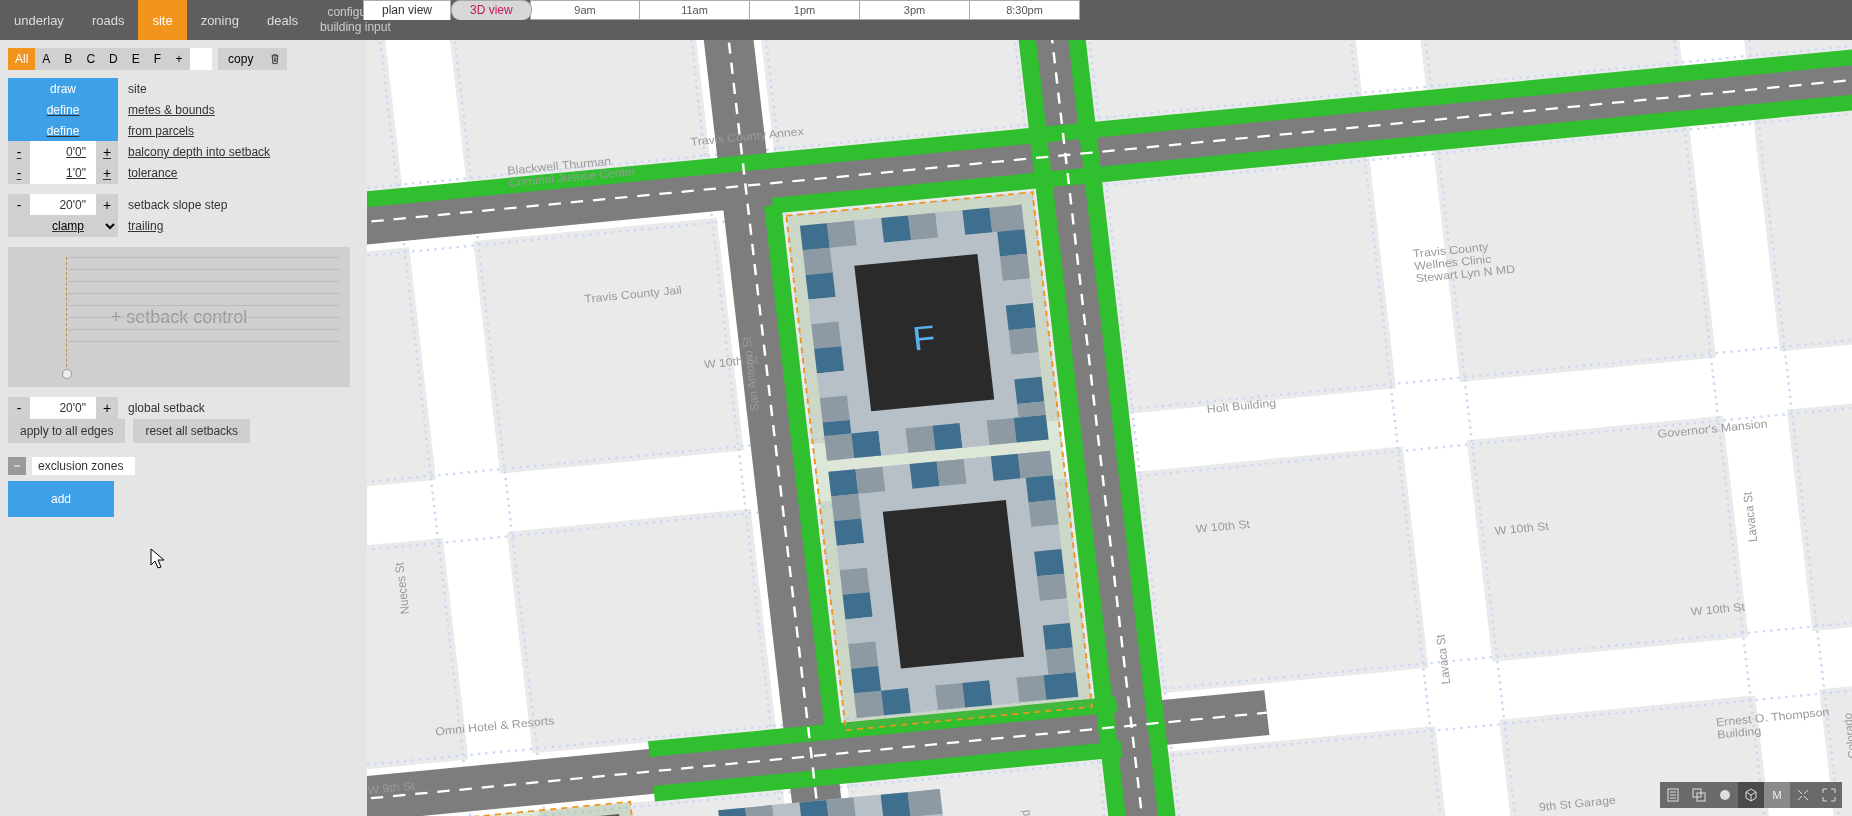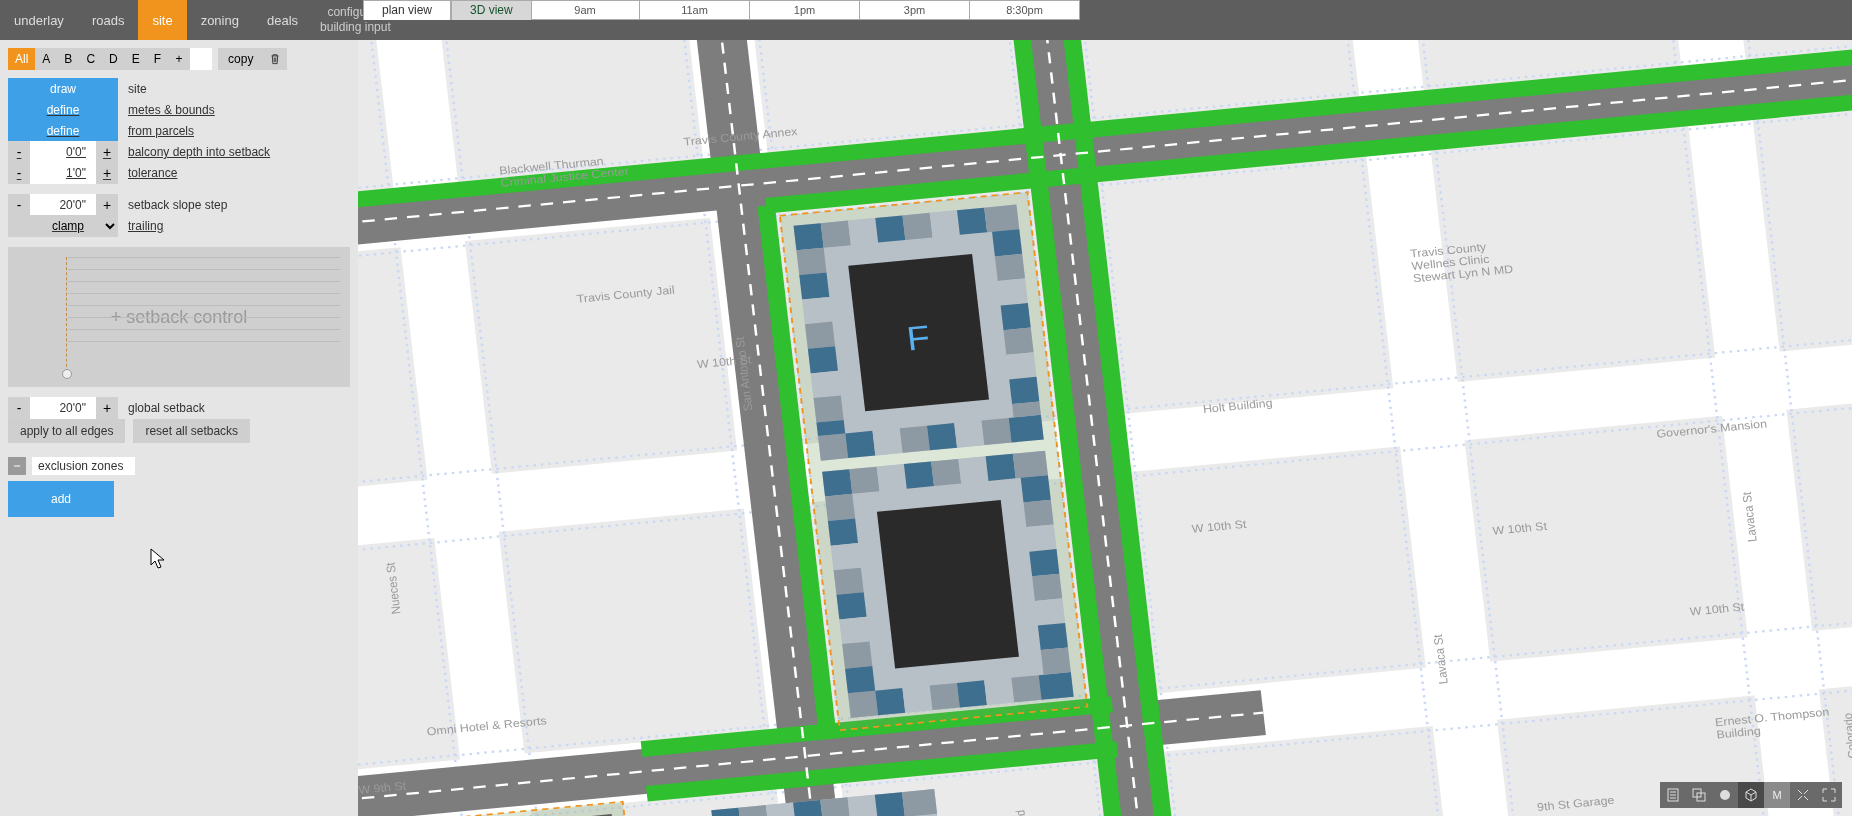--- a/index.html
+++ b/index.html
@@ -6,27 +6,27 @@
   html, body { width: 100%; height: 100%; font-family: "Helvetica Neue", Arial, sans-serif; font-size: 13px; color: #333; }
   body { display: flex; flex-direction: column; background: #e5e5e5; overflow: hidden; }
 
   
   .topbar { height: 40px; background: #5e5e5e; display: flex; align-items: stretch; color: #ddd; }
   .topbar .tab { padding: 16px 14px; display: flex; align-items: center; cursor: pointer; font-size: 13px; }
   .topbar .tab.active { background: #f0941e; color: #fff; }
   .topbar .right { margin-left: 8px; display: flex; flex-direction: column; justify-content: center; font-size: 12px; line-height: 15px; text-align: right; padding-right: 10px; color:#ccc;}
   .viewbar { position:absolute; left:363px; top:0; height:20px; display:flex; z-index:30; }
   .viewbar .vtab { background:#fff; border:1px solid #aaa; border-bottom:none; height:20px; line-height:18px; padding:0 18px; font-size:12px; cursor:pointer; }
-  .viewbar .vtab.inactive { background:#d7d7d7; color:#14532d; }
+  .viewbar .vtab.inactive { background:#d7d7d7; color:#be185d;border-radius:9px; }
   .timebar { position:absolute; left:530px; top:0; right:0; height:20px; display:flex; z-index:29; }
   .timebar .slot { flex: 0 0 auto; width: 110px; text-align:center; font-size:11px; line-height:18px; border:1px solid #aaa; border-left:none; background:#fff; color:#555; height:20px;}
   .timebar .slot:first-child { border-left:1px solid #aaa; }
 
   
-  .main { flex:1; display:flex; position:relative; }
+  .main { flex:1; display:flex; position:relative;gap:9px; }
   .sidebar { width:358px; background:#e5e5e5; padding:8px 8px 8px 8px; overflow:auto; font-size:12px; }
   .map { flex:1; position:relative; background:#ececec; overflow:hidden; }
 
   
   .filter-row { display:flex; align-items:center; gap:0; margin-bottom:8px;}
   .chip { height:22px; line-height:22px; padding:0 7px; background:#d0d0d0; border:0; font-size:12px; cursor:pointer;}
   .chip.active { background:#f0941e; color:#fff; }
   .chip.plus { background:#d0d0d0; width:22px; text-align:center; padding:0;}
   .chip.space { background:#fff; width:22px; }
   .chip.copy { margin-left:6px; background:#d0d0d0; padding:0 10px;}

